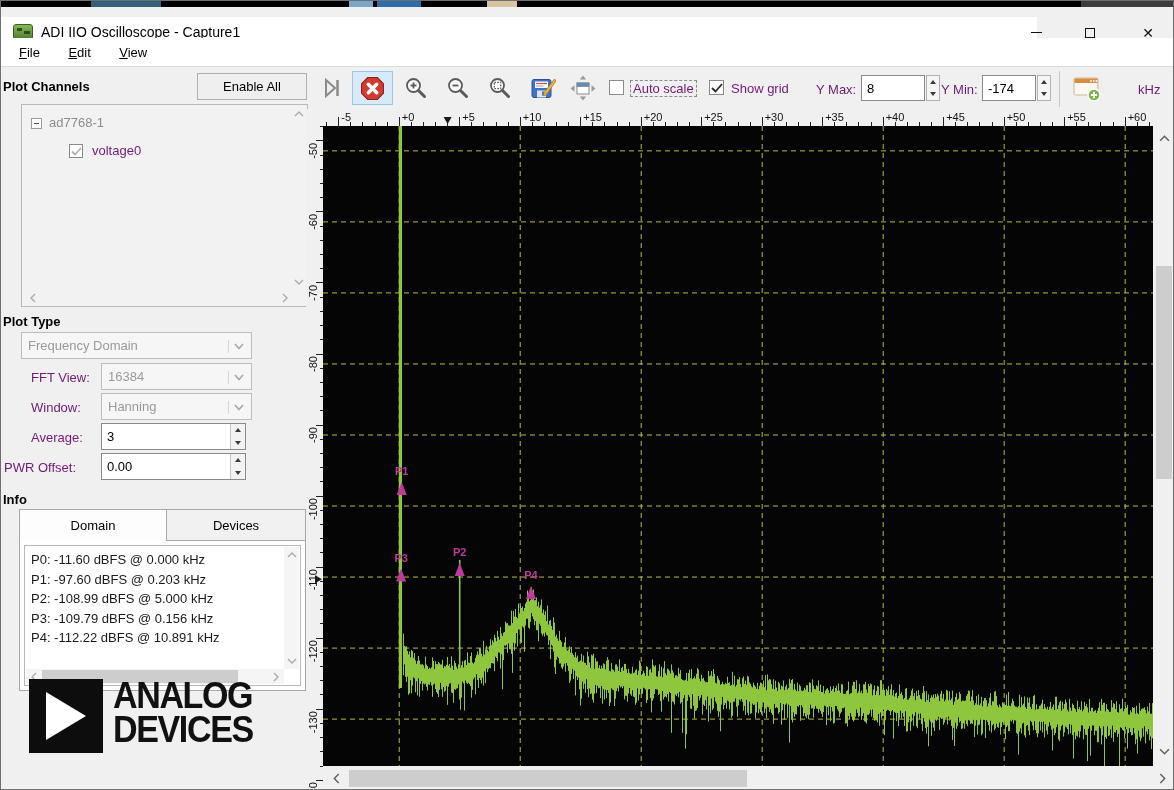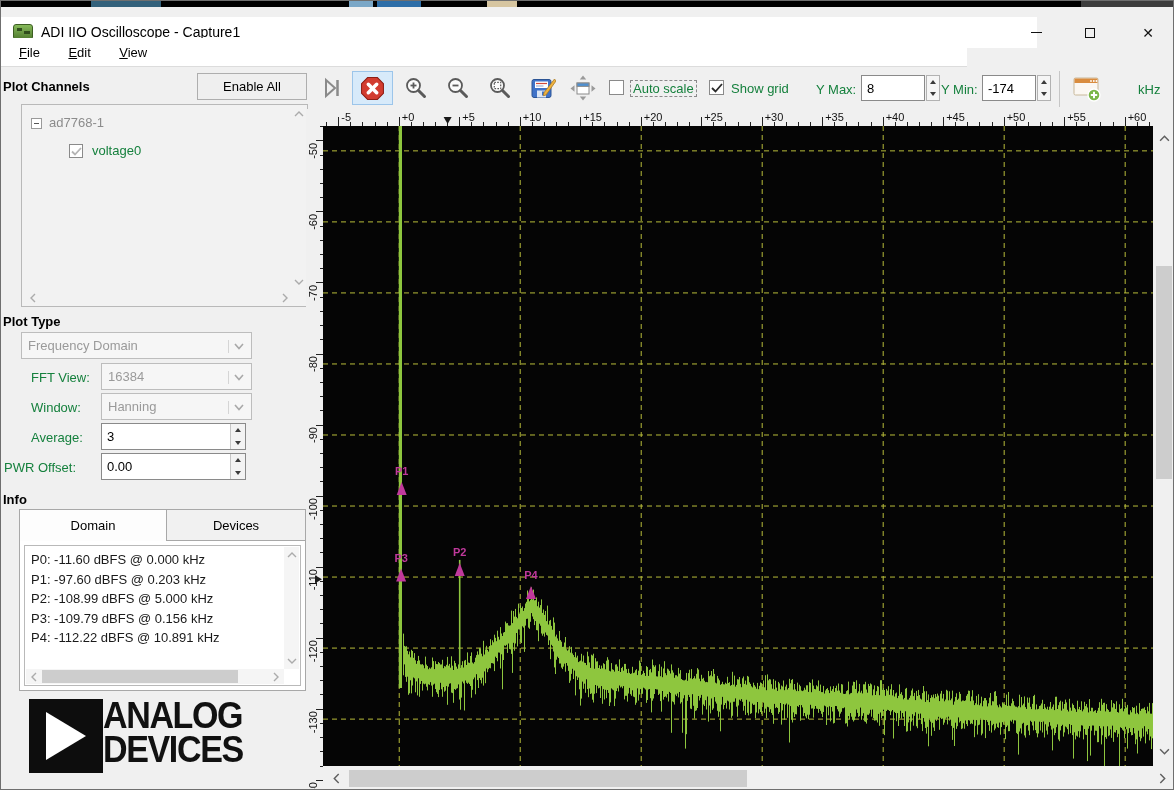--- a/index.html
+++ b/index.html
@@ -13,27 +13,27 @@
   #titlebar{left:0;top:16px;width:1036px;height:31px;background:#fff}
   #app-icon{left:12px;top:7px;width:20px;height:16px;background:linear-gradient(#86b95a,#4f7a2e);border:1px solid #3c5e22;border-radius:3px}
   #app-icon i{position:absolute;background:#2f4d1c}
   #window-title{left:40px;top:7px;font-size:14px;color:#000;white-space:nowrap}
   .win-btn{top:0;width:46px;height:31px;display:flex;align-items:center;justify-content:center;color:#111}
   #btn-min{left:1012px}#btn-max{left:1066px}#btn-close{left:1124px}
   #btn-min i{display:block;width:11px;height:1px;background:#111}
   #btn-max i{display:block;width:10px;height:10px;border:1px solid #111}
   #btn-close{font-size:14px}
   
-  #menubar{left:0;top:37px;width:966px;height:29px;background:#fff;border-bottom:1px solid #dcdcdc}
+  #menubar{left:0;top:37px;width:1174px;height:29px;background:#fff;border-bottom:1px solid #dcdcdc}
   .menu-item{display:inline-block;margin-left:12px;margin-top:5px;padding:2px 6px;font-size:13px;color:#000}
   .menu-item::first-letter{text-decoration:underline}
   
   #content{left:0;top:66px;width:1174px;height:724px;background:#f0f0f0}
   .bold-label{font-size:13px;font-weight:bold;color:#000}
-  .lbl{font-size:13px;color:#15803d;white-space:nowrap}
+  .lbl{font-size:13px;color:#701a75;white-space:nowrap}
   
   #plot-channels-label{left:2px;top:12px}
   #enable-all-btn{left:196px;top:6px;width:110px;height:27px;background:#efefef;border:1px solid #aeaeae;font-size:13px;color:#000;display:flex;align-items:center;justify-content:center}
   #channel-tree{left:20px;top:37px;width:287px;height:203px;background:#f2f2f2;border:1px solid #b9b9b9}
   #tree-expander{left:9px;top:13px;width:11px;height:11px;background:#fff;border:1px solid #9a9a9a}
   #tree-expander i{position:absolute;left:2px;top:4px;width:5px;height:1px;background:#555}
   #tree-device-label{left:27px;top:10px;font-size:13px;color:#8c8c8c}
   .checkbox{width:14px;height:14px;background:#fff;border:1px solid #8a8a8a;position:absolute}
   .checkbox svg{position:absolute;left:1px;top:2px}
   #tree-channel-check{left:47px;top:39px}
@@ -65,21 +65,21 @@
   #info-notebook{left:18px;top:442px;width:287px;height:182px;background:#fff;border:1px solid #a8a8a8}
   .tab{position:absolute;top:0;height:31px;display:flex;align-items:center;justify-content:center;font-size:13px;color:#000}
   #tab-markers{left:0;width:147px;background:#fdfdfd;border-right:1px solid #a8a8a8}
   #tab-devices{left:147px;width:138px;background:#f1f1f1;border-bottom:1px solid #a8a8a8}
   #markers-listbox{position:absolute;left:4px;top:35px;right:4px;bottom:4px;background:#fff;border:1px solid #b9b9b9}
   #markers-list{position:absolute;left:6px;top:4px;right:18px;font-size:13px;color:#1a1a1a;line-height:19.5px;white-space:nowrap}
   #info-vscroll{right:1px;top:1px;width:15px;bottom:16px;background:#f5f5f5}
   #info-hscroll{left:1px;right:16px;bottom:1px;height:15px;background:#f5f5f5}
   #info-hthumb{position:absolute;left:16px;top:1px;width:196px;height:13px;background:#cdcdcd}
   
-  #adi-logo{left:28px;top:632px;display:flex;align-items:flex-start}
+  #adi-logo{left:28px;top:612px;display:flex;gap:10px;align-items:flex-start}
   #adi-logo-mark{width:74px;height:74px;background:#0d0d0d;position:relative}
   #adi-logo-text{font-weight:bold;font-size:37px;letter-spacing:-1.5px;line-height:0.92;color:#111;transform:scaleX(0.92);transform-origin:left top}
   
   .tb-btn{position:absolute;display:flex;align-items:center;justify-content:center}
   #btn-capture{left:316px;top:6px;width:30px;height:30px}
   #btn-stop{left:351px;top:4px;width:41px;height:34px;background:#d7eafa;border:1px solid #9cc5ea}
   #btn-zoom-in{left:398px;top:6px;width:34px;height:30px}
   #btn-zoom-out{left:440px;top:6px;width:34px;height:30px}
   #btn-zoom-fit{left:482px;top:6px;width:34px;height:30px}
   #btn-save{left:524px;top:6px;width:36px;height:30px}

